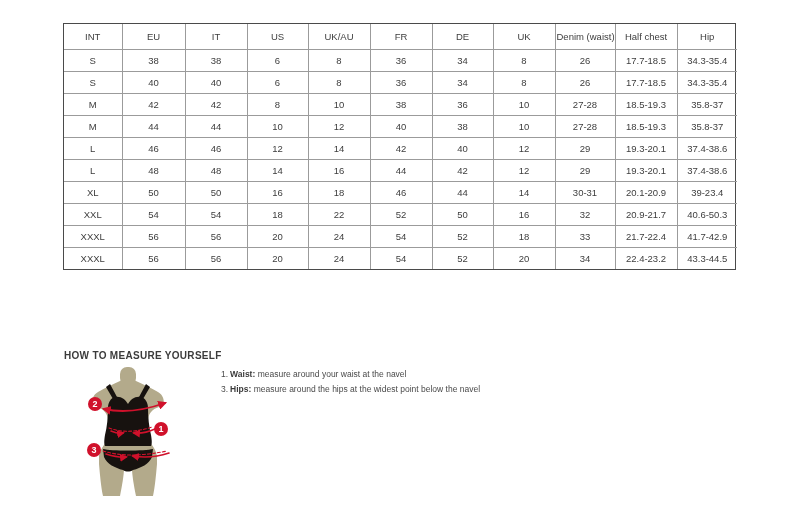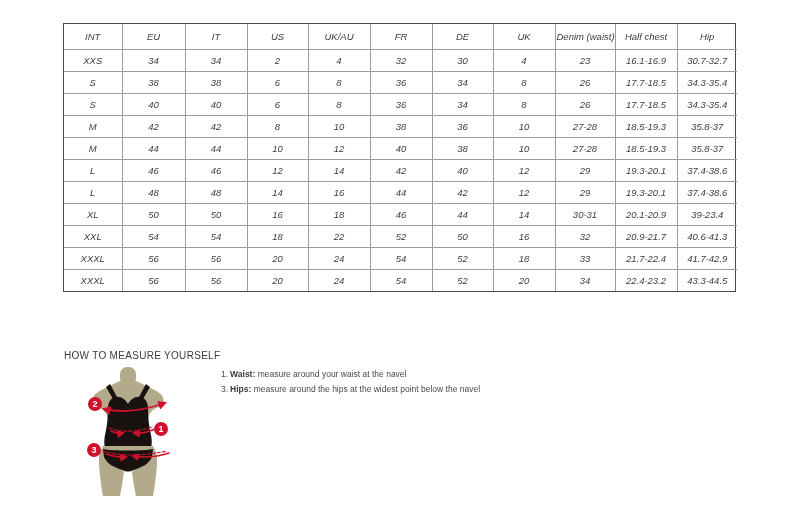--- a/index.html
+++ b/index.html
@@ -1,37 +1,37 @@
 <!DOCTYPE html>
 <html><head>
 <meta charset="utf-8">
 <style>
   * { margin:0; padding:0; box-sizing:border-box; }
   body { background:#ffffff; font-family:"Liberation Sans", sans-serif; }
   .page { position:relative; width:798px; height:519px; background:#ffffff; overflow:hidden; }
 
   
   .table-wrap { position:absolute; left:63px; top:23px; width:673px; border:1px solid #4a4a4a; }
-  table { border-collapse:collapse; table-layout:fixed; width:100%;font-style:italic; }
+  table { border-collapse:collapse; table-layout:fixed; width:100%; }
   th, td {
     border:1px solid #9b9b9b;
     font-size:9.5px; font-weight:400; color:#3d3d3d;
     text-align:center; vertical-align:middle;
     height:22px; padding:0 1px; overflow:hidden; white-space:nowrap;
   }
   thead th { height:25px; }
   th:first-child, td:first-child { border-left:0; }
   th:last-child, td:last-child { border-right:0; }
   thead th { border-top:0; }
   tbody tr:last-child td { border-bottom:0; }
 
   
   .measure-title {
     position:absolute; left:64px; top:350px;
-    font-size:10px; font-weight:400; color:#3b3b3b; letter-spacing:0.3px;
+    font-size:10px; font-weight:700; color:#3b3b3b; letter-spacing:0.3px;
   }
   .figure-box { position:absolute; left:73px; top:365px; width:110px; height:140px; }
   .steps { position:absolute; left:176px; top:370px; list-style:none; }
   .step { font-size:8.5px; color:#4a4a4a; margin-bottom:5.5px; line-height:9px;margin-left:45px; }
   .step b { color:#3b3b3b; }
   .step .num { margin-right:2px; }
 </style>
 </head>
 <body>
 
@@ -62,33 +62,20 @@
           <th>FR</th>
           <th>DE</th>
           <th>UK</th>
           <th>Denim (waist)</th>
           <th>Half chest</th>
           <th>Hip</th>
         </tr>
       </thead>
       <tbody>
           <tr>
-            <td>XXS</td>
-            <td>34</td>
-            <td>34</td>
-            <td>2</td>
-            <td>4</td>
-            <td>32</td>
-            <td>30</td>
-            <td>4</td>
-            <td>23</td>
-            <td>16.1-16.9</td>
-            <td>30.7-32.7</td>
-          </tr>
-          <tr>
             <td>S</td>
             <td>38</td>
             <td>38</td>
             <td>6</td>
             <td>8</td>
             <td>36</td>
             <td>34</td>
             <td>8</td>
             <td>26</td>
             <td>17.7-18.5</td>
@@ -176,21 +163,21 @@
             <td>XXL</td>
             <td>54</td>
             <td>54</td>
             <td>18</td>
             <td>22</td>
             <td>52</td>
             <td>50</td>
             <td>16</td>
             <td>32</td>
             <td>20.9-21.7</td>
-            <td>40.6-41.3</td>
+            <td>40.6-50.3</td>
           </tr>
           <tr>
             <td>XXXL</td>
             <td>56</td>
             <td>56</td>
             <td>20</td>
             <td>24</td>
             <td>54</td>
             <td>52</td>
             <td>18</td>

